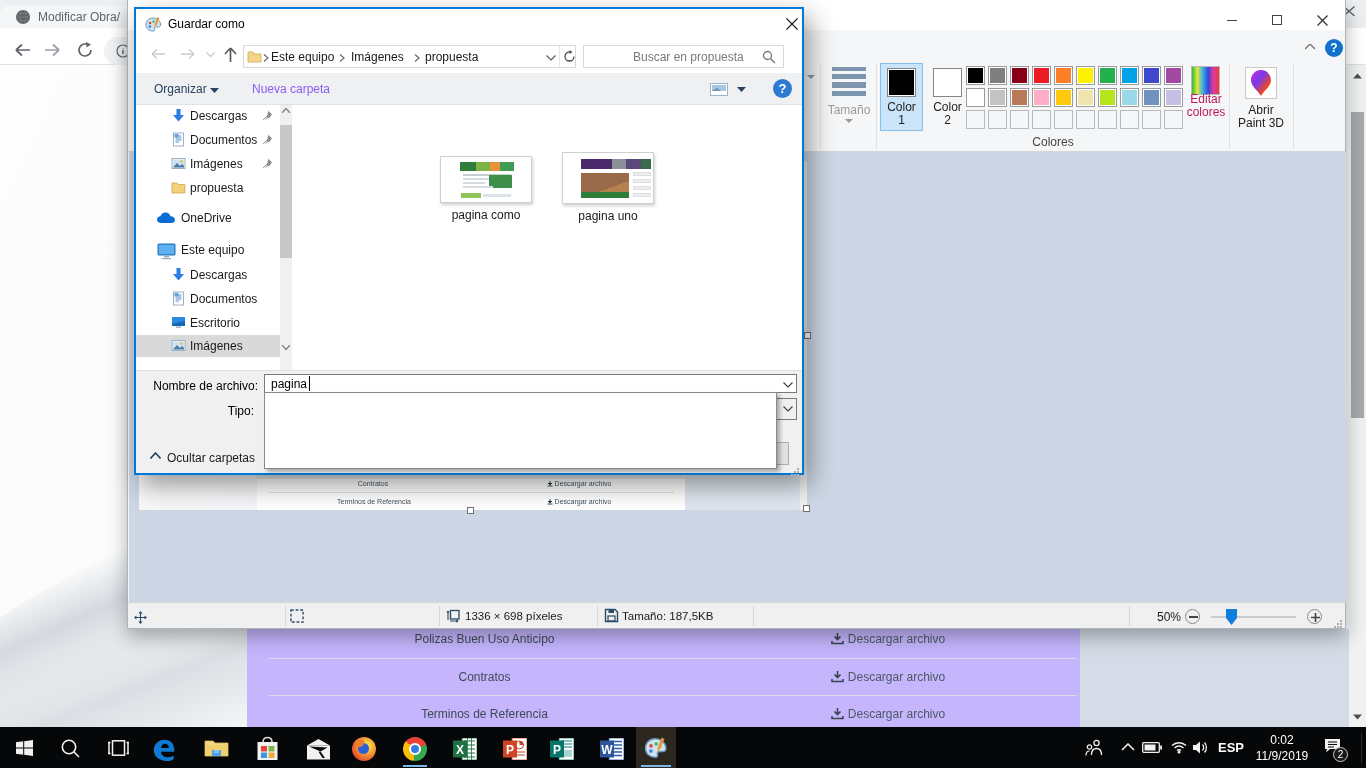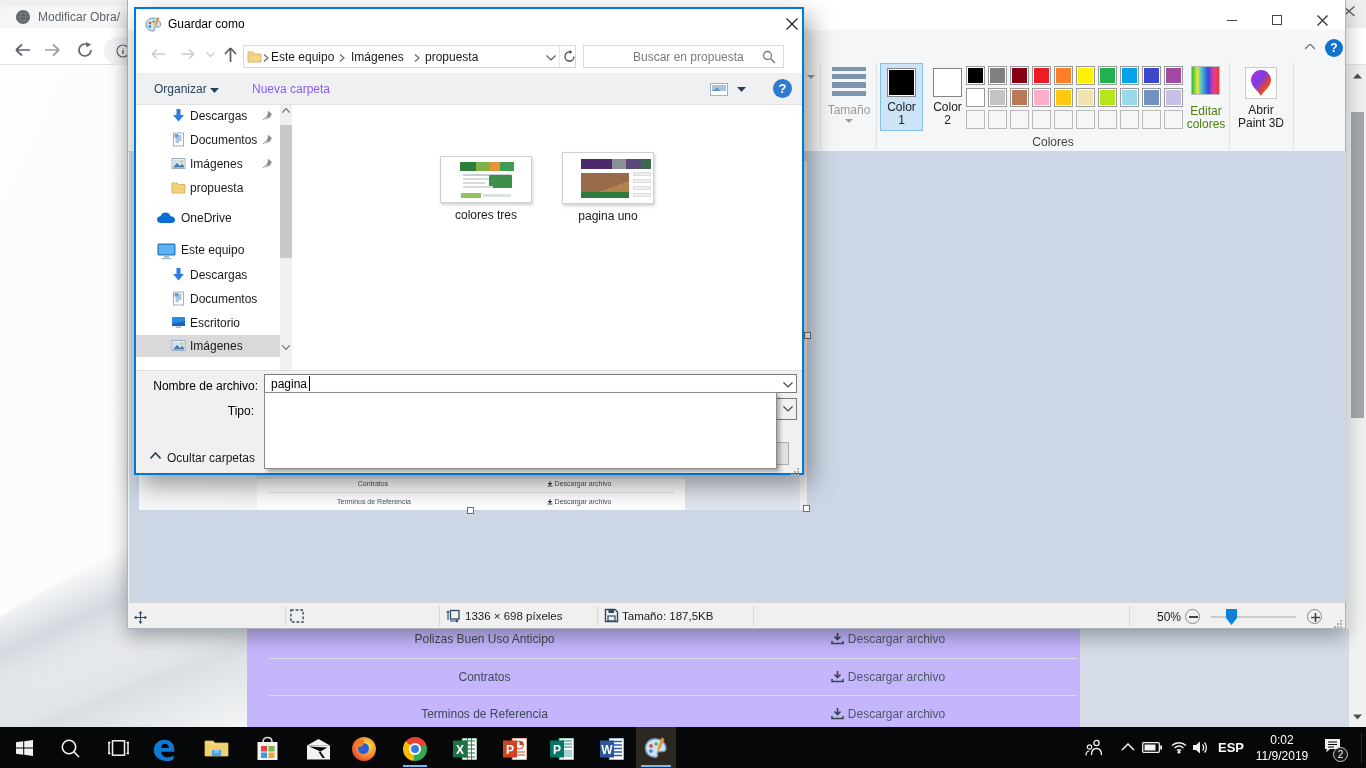--- a/index.html
+++ b/index.html
@@ -253,21 +253,21 @@
         <rect x="133" y="45" width="17" height="17" fill="#f5f6f7"></rect>
         <rect x="154" y="44" width="19" height="19" fill="#b9babb"></rect>
         <rect x="155" y="45" width="17" height="17" fill="#f5f6f7"></rect>
         <rect x="176" y="44" width="19" height="19" fill="#b9babb"></rect>
         <rect x="177" y="45" width="17" height="17" fill="#f5f6f7"></rect>
         <rect x="198" y="44" width="19" height="19" fill="#b9babb"></rect>
         <rect x="199" y="45" width="17" height="17" fill="#f5f6f7"></rect>
       </svg>
 
     <div class="abs" style="left:1063px;top:6px;width:29px;height:29px;border:1px solid #b8babc;background:linear-gradient(90deg,#27c035,#e8e63a,#35b2e8,#3a45d8,#e83a9a,#e83a3a);"></div>
-    <div class="abs" style="left:1046px;top:45px;width:64px;text-align:center;font-size:12px;color:#4d7c0f;line-height:13px;">Editar<br>colores</div>
+    <div class="abs" style="left:1046px;top:33px;width:64px;text-align:center;font-size:12px;color:#be185d;line-height:13px;">Editar<br>colores</div>
     <div class="glabel" style="left:865px;top:75px;">Colores</div>
     <div class="gsep" style="left:1101px;"></div>
 
     <div class="abs" style="left:1117px;top:7px;width:32px;height:32px;background:#fff;border:1px solid #c8cacc;">
       <svg width="30" height="30" viewBox="0 0 30 30">
           <defs>
             <linearGradient id="p3d" x1="0" y1="0" x2="1" y2="1">
               <stop offset="0" stop-color="#c92ae0"></stop>
               <stop offset="0.4" stop-color="#7a3ae8"></stop>
               <stop offset="0.7" stop-color="#e8452a"></stop>
@@ -516,21 +516,21 @@
         <div class="tpage" style="height:47px;">
           <div style="position:absolute;left:19px;top:5px;width:54px;height:9px;background:linear-gradient(90deg,#2e7d3a 0 30%,#7fb347 30% 55%,#e8923a 55% 75%,#3f9c52 75%);"></div>
           <div style="position:absolute;left:22px;top:17px;width:48px;height:2px;background:#c8cdd2;"></div>
           <div style="position:absolute;left:22px;top:21px;width:40px;height:2px;background:#d5dade;"></div>
           <div style="position:absolute;left:48px;top:18px;width:23px;height:13px;background:#3f8f4a;"></div>
           <div style="position:absolute;left:22px;top:25px;width:22px;height:2px;background:#d5dade;"></div>
           <div style="position:absolute;left:22px;top:29px;width:30px;height:2px;background:#d5dade;"></div>
           <div style="position:absolute;left:20px;top:36px;width:20px;height:5px;background:#8fc45a;"></div>
           <div style="position:absolute;left:42px;top:37px;width:28px;height:3px;background:#dde2e6;"></div>
         </div>
-        <div class="tlabel">colores tres</div>
+        <div class="tlabel">pagina como</div>
       </div>
       <div class="thumb" style="left:270px;top:47px;">
         <div class="tpage" style="height:52px;">
           <div style="position:absolute;left:18px;top:6px;width:70px;height:10px;background:linear-gradient(90deg,#4a2a6b 0 45%,#8a8f98 45% 65%,#5a4a7b 65% 85%,#3a6b4a 85%);"></div>
           <div style="position:absolute;left:18px;top:20px;width:48px;height:25px;background:linear-gradient(160deg,#9a6b4a 0 60%,#b5824f 60%);"></div>
           <div style="position:absolute;left:18px;top:39px;width:48px;height:6px;background:#2e7d3a;"></div>
           <div style="position:absolute;left:70px;top:19px;width:18px;height:4px;background:#eceef0;border:1px solid #dcdee0;"></div>
           <div style="position:absolute;left:70px;top:26px;width:18px;height:4px;background:#eceef0;border:1px solid #dcdee0;"></div>
           <div style="position:absolute;left:70px;top:33px;width:18px;height:4px;background:#eceef0;border:1px solid #dcdee0;"></div>
           <div style="position:absolute;left:70px;top:40px;width:18px;height:4px;background:#eceef0;border:1px solid #dcdee0;"></div>

